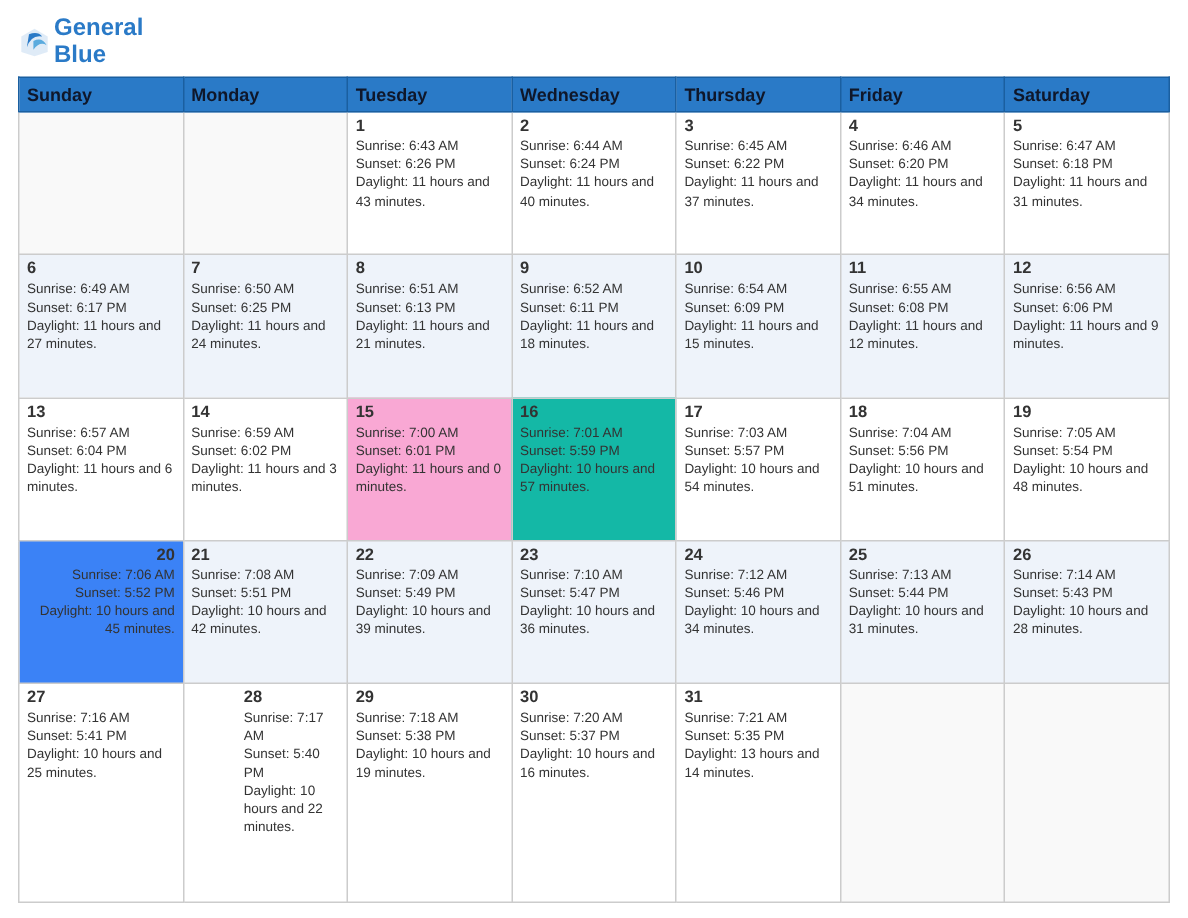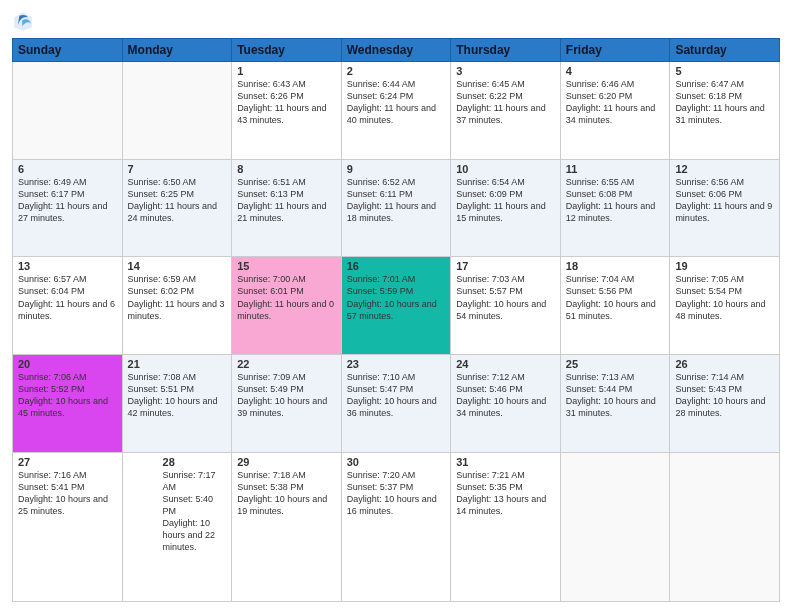--- a/index.html
+++ b/index.html
@@ -96,20 +96,24 @@
 <body>
 
 <div class="page">
   <div class="header">
     <div class="logo">
       <svg class="logo-icon" viewBox="0 0 30 30" xmlns="http://www.w3.org/2000/svg">
         <polygon points="15,3 27,10 27,24 15,28 3,24 3,10" fill="#2a7ac7" opacity="0.15"></polygon>
         <path d="M8,20 Q12,8 22,10 Q18,5 10,8 Z" fill="#2a7ac7"></path>
         <path d="M14,22 Q20,14 26,18 Q22,10 14,14 Z" fill="#5aabde"></path>
       </svg>
+      <div>
+        <div style="font-size:16px;font-weight:bold;color:#2a7ac7;line-height:1.1;">General</div>
+        <div style="font-size:16px;font-weight:bold;color:#2a7ac7;line-height:1.1;">Blue</div>
+      </div>
     </div>
     <div class="title-block">
       <div class="month-title"></div>
       <div class="location"></div>
     </div>
   </div>
 
   <table class="calendar">
     <thead>
       <tr>
@@ -277,21 +281,21 @@
           <td style="background: rgb(255, 255, 255);">
             <span class="day-num">19</span>
             <div class="cell-content">
               <div>Sunrise: 7:05 AM</div>
               <div>Sunset: 5:54 PM</div>
               <div>Daylight: 10 hours and 48 minutes.</div>
             </div>
           </td>
         </tr>
         <tr>
-          <td style="background: #d946ef;">
+          <td style="background: #3b82f6; text-align: right;">
             <span class="day-num">20</span>
             <div class="cell-content">
               <div>Sunrise: 7:06 AM</div>
               <div>Sunset: 5:52 PM</div>
               <div>Daylight: 10 hours and 45 minutes.</div>
             </div>
           </td>
           <td style="background: rgb(238, 243, 250);">
             <span class="day-num">21</span>
             <div class="cell-content">

